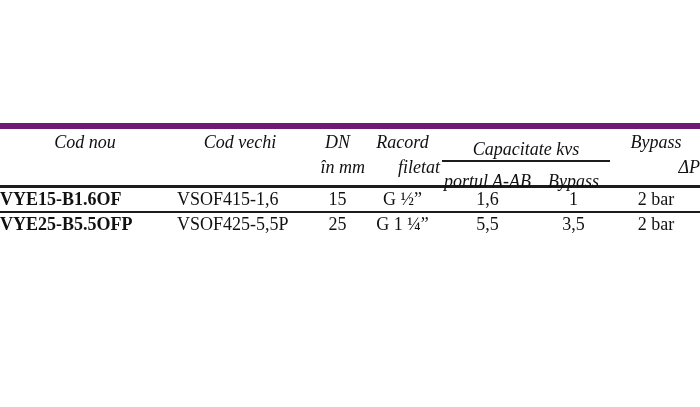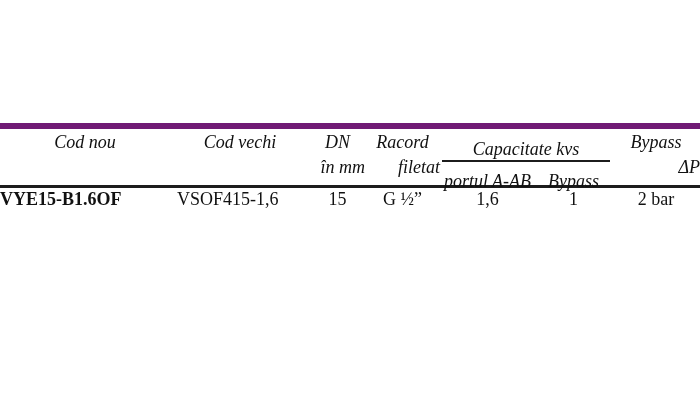--- a/index.html
+++ b/index.html
@@ -126,15 +126,24 @@
     <tbody id="table-body">
         <tr>
           <td>VYE15-B1.6OF</td>
           <td>VSOF415-1,6</td>
           <td>15</td>
           <td>G ½”</td>
           <td>1,6</td>
           <td>1</td>
           <td>2 bar</td>
         </tr>
+        <tr>
+          <td>VYE25-B5.5OFP</td>
+          <td>VSOF425-5,5P</td>
+          <td>25</td>
+          <td>G 1 ¼”</td>
+          <td>5,5</td>
+          <td>3,5</td>
+          <td>2 bar</td>
+        </tr>
       </tbody>
   </table>
 </div>
 
 </body></html>

